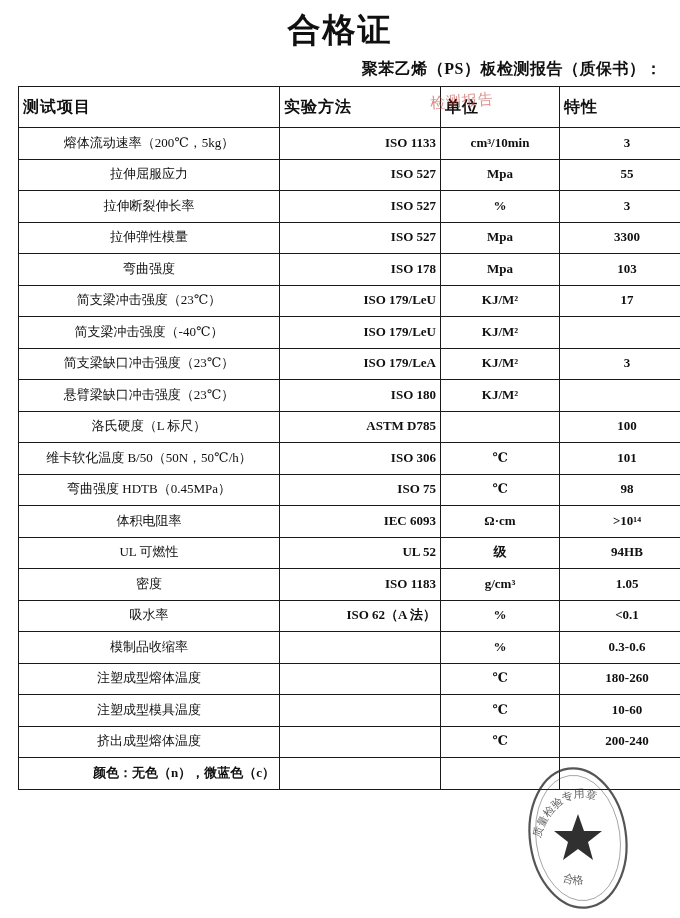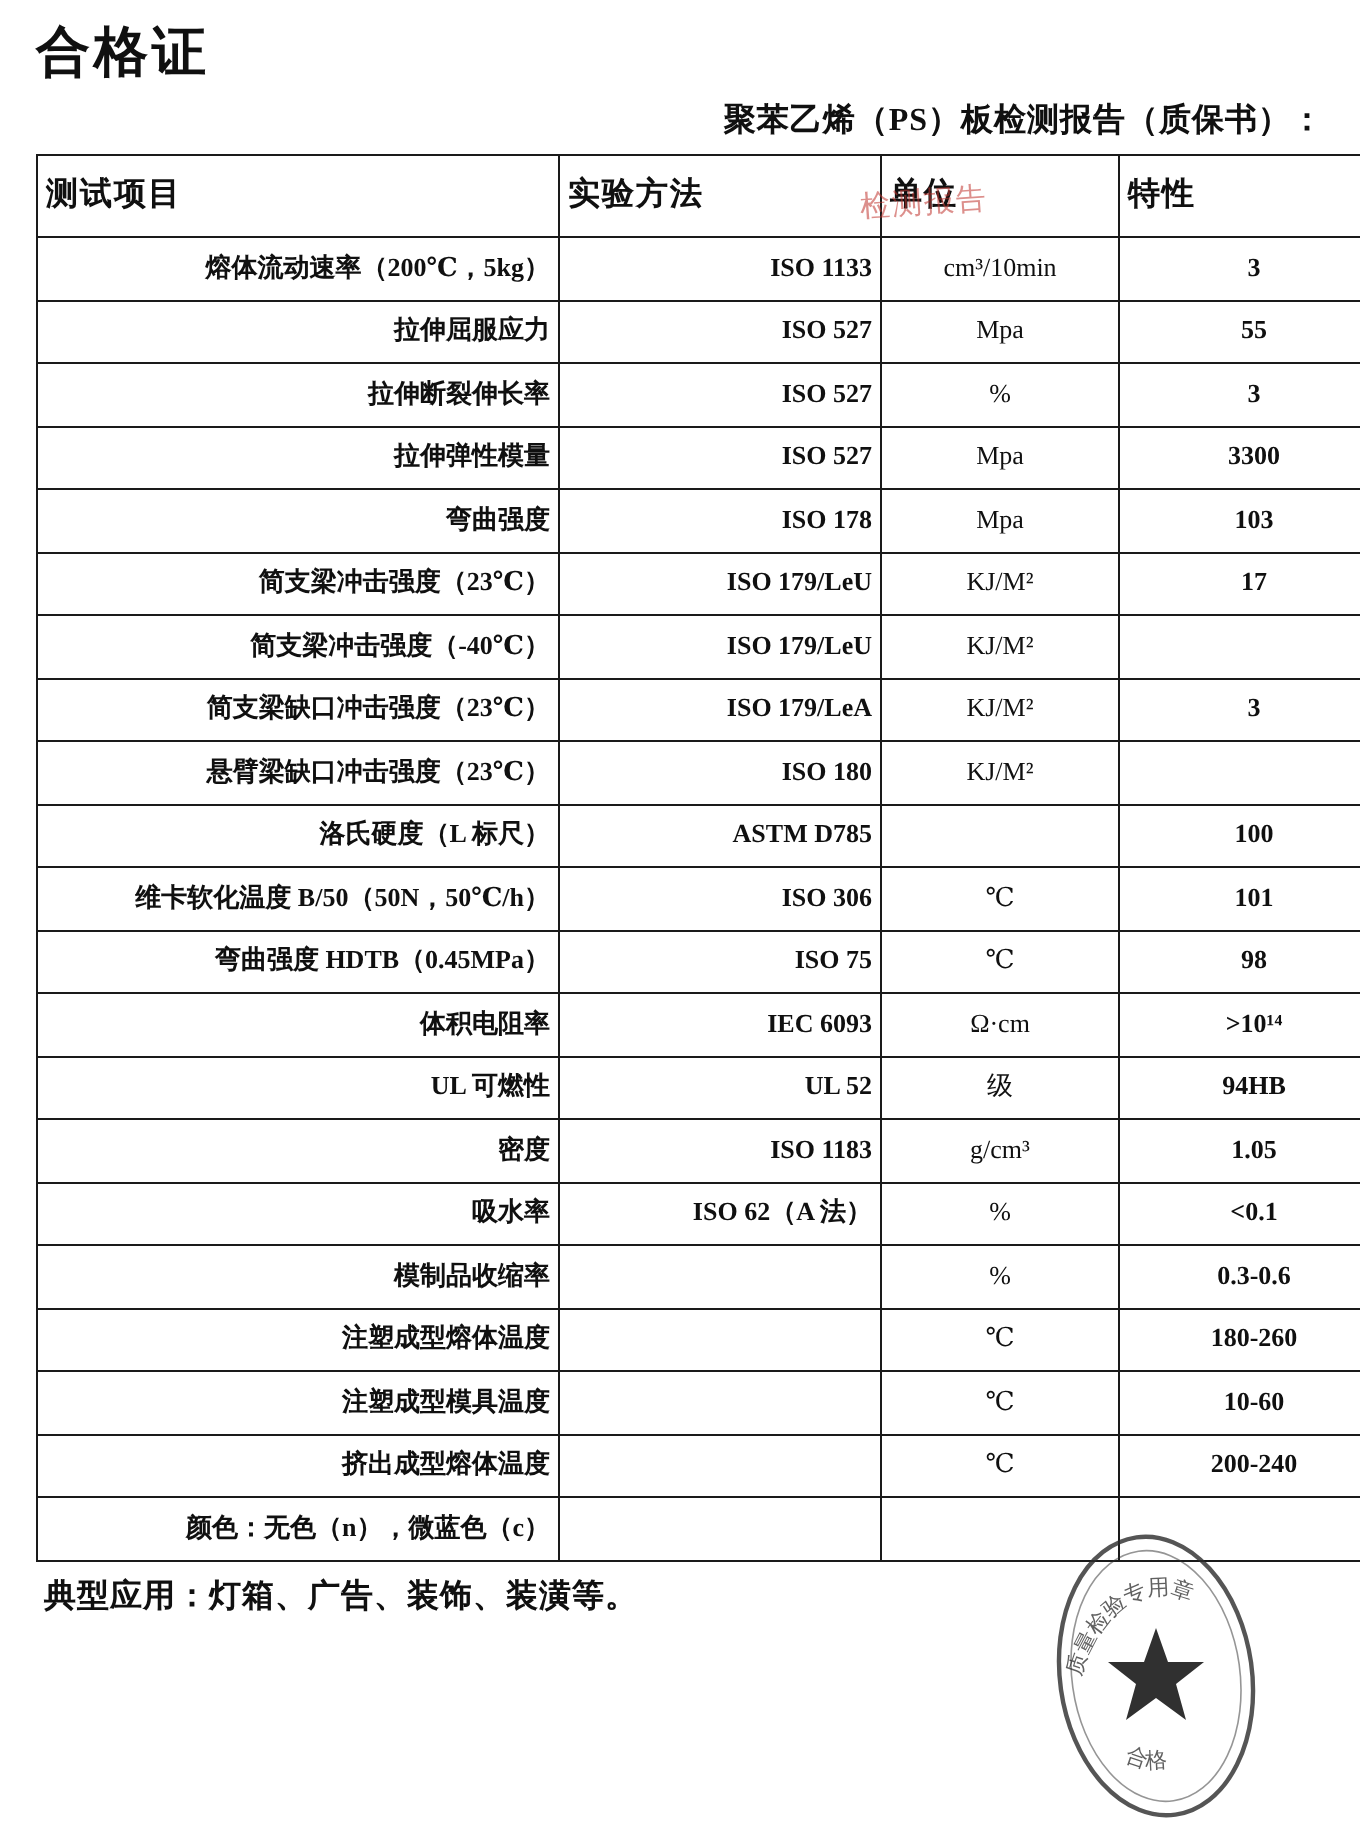--- a/index.html
+++ b/index.html
@@ -16,22 +16,22 @@
     overflow: hidden;
   }
   .page {
     position: relative;
     width: 680px;
     height: 918px;
     box-sizing: border-box;
     padding: 0 18px;
   }
   .doc-title {
-    text-align: left;
-    font-size: 27px;
+    text-align: center;
+    font-size: 33px;
     font-weight: bold;
     letter-spacing: 2px;
     margin-top: 8px;
     margin-bottom: 6px;
     font-family: "Liberation Serif", "DejaVu Serif", serif;
   }
   .subtitle {
     font-size: 16px;
     font-weight: bold;
     margin: 4px 0 6px 18px;
@@ -55,36 +55,36 @@
   }
   table.spec thead th {
     height: 34px;
     font-size: 16px;
     font-weight: bold;
     text-align: left;
     letter-spacing: 1px;
   }
   .c-item {
     width: 252px;
-    text-align: right;
+    text-align: center;
     padding-left: 10px;
-    font-weight: bold;
+    font-weight: normal;
     font-size: 13.5px;
   }
   .c-method {
     width: 152px;
     text-align: right;
     padding-left: 14px;
     font-weight: bold;
     font-size: 13.5px;
   }
   .c-unit {
     width: 110px;
     text-align: center;
-    font-weight: normal;
+    font-weight: bold;
     font-size: 13px;
   }
   .c-value {
     width: 126px;
     text-align: center;
     font-weight: bold;
     font-size: 13.5px;
   }
   tbody tr {
     height: 31.5px;
@@ -276,21 +276,20 @@
       </tr>
       <tr>
         <td class="full-span">颜色：无色（n），微蓝色（c）</td>
         <td></td>
         <td></td>
         <td></td>
       </tr>
     </tbody>
   </table>
 
-  <div class="footer-note">典型应用：灯箱、广告、装饰、装潢等。</div>
 
   <div class="stamp">
     <svg width="156" height="148" viewBox="0 0 156 148" xmlns="http://www.w3.org/2000/svg">
       <ellipse cx="78" cy="74" rx="48" ry="70" fill="none" stroke="#2b2b2b" stroke-width="2.2" opacity="0.8" transform="rotate(-8 78 74)"></ellipse>
       <ellipse cx="78" cy="74" rx="42" ry="63" fill="none" stroke="#2b2b2b" stroke-width="0.8" opacity="0.5" transform="rotate(-8 78 74)"></ellipse>
       <polygon points="78,50 84,67 102,67 88,78 93,96 78,85 63,96 68,78 54,67 72,67" fill="#1a1a1a" opacity="0.9"></polygon>
       <path id="arcTop" d="M 38 84 A 44 66 0 0 1 118 64" fill="none" stroke="none"></path>
       <text class="stamp-text">
         <textPath href="#arcTop" startOffset="8%">质量检验专用章</textPath>
       </text>

